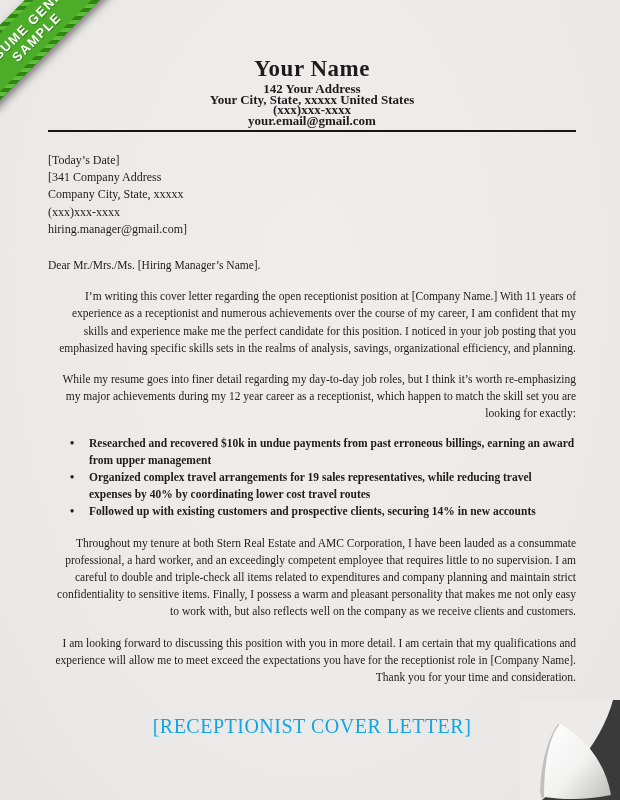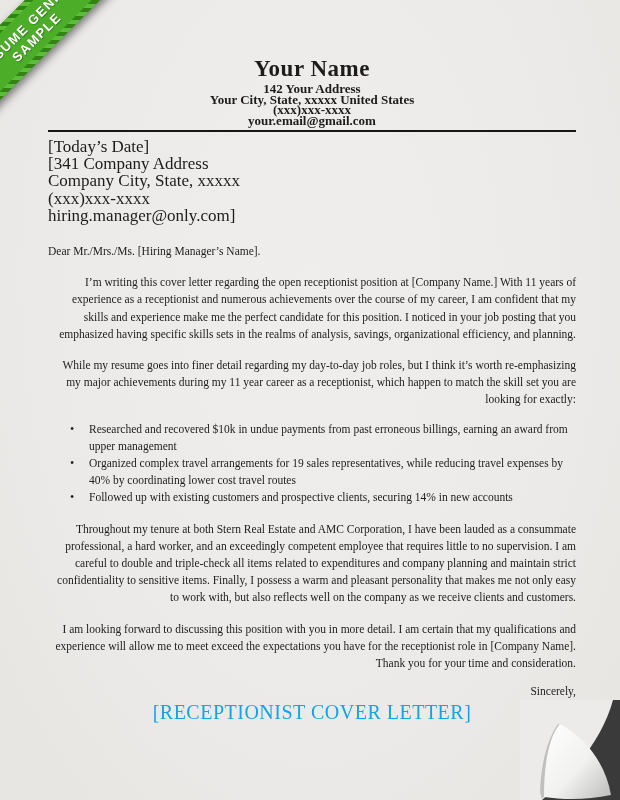--- a/index.html
+++ b/index.html
@@ -22,28 +22,28 @@
     padding:0 44px 16px 48px;
     box-sizing:border-box;
   }
   
   .letterhead{margin-top:56px;text-align:center;}
   .name{font-size:23px;font-weight:700;line-height:26px;letter-spacing:.5px;}
   .contact{margin-top:2px;font-size:13px;font-weight:700;line-height:10.5px;}
   .contact div{margin-bottom:0;}
   .rule{border:none;border-top:2px solid #161616;margin:4px 0 0 0;}
   
-  .sender{margin-top:6px;font-size:17px;line-height:17.2px;}
+  .sender{margin-top:20px;font-size:12px;line-height:17.2px;}
   .greeting{margin-top:19px;font-size:11.5px;line-height:17.2px;}
   .para{margin:0;margin-top:14px;font-size:11.5px;line-height:17.2px;text-align:right;}
   ul.achievements{
     margin:12px 0 0 0;padding:0 0 0 22px;list-style:none;
     font-size:11.5px;line-height:17.2px;
   }
-  ul.achievements li{position:relative;padding-left:19px;}
+  ul.achievements li{position:relative;padding-left:19px;font-weight:bold;}
   ul.achievements li::before{
     content:"•";position:absolute;left:0;top:0;font-size:12px;
   }
   .closing{margin-top:11px;font-size:11.5px;line-height:17.2px;text-align:right;}
   .doc-title{
     margin-top:1px;text-align:center;
     font-size:20px;letter-spacing:.5px;color:#0ea5e9;
   }
   
   .ribbon{
@@ -85,28 +85,28 @@
         <div>your.email@gmail.com</div>
       </div>
       <hr class="rule">
     </div>
 
     <div class="sender">
       <div>[Today’s Date]</div>
       <div>[341 Company Address</div>
       <div>Company City, State, xxxxx</div>
       <div>(xxx)xxx-xxxx</div>
-      <div>hiring.manager@only.com]</div>
+      <div>hiring.manager@gmail.com]</div>
     </div>
 
     <div class="greeting">Dear Mr./Mrs./Ms. [Hiring Manager’s Name].</div>
 
     <p class="para">I’m writing this cover letter regarding the open receptionist position at [Company Name.] With 11 years of experience as a receptionist and numerous achievements over the course of my career, I am confident that my skills and experience make me the perfect candidate for this position. I noticed in your job posting that you emphasized having specific skills sets in the realms of analysis, savings, organizational efficiency, and planning.</p>
 
-    <p class="para">While my resume goes into finer detail regarding my day-to-day job roles, but I think it’s worth re-emphasizing my major achievements during my 11 year career as a receptionist, which happen to match the skill set you are looking for exactly:</p>
+    <p class="para">While my resume goes into finer detail regarding my day-to-day job roles, but I think it’s worth re-emphasizing my major achievements during my 12 year career as a receptionist, which happen to match the skill set you are looking for exactly:</p>
 
     <ul class="achievements">
       <li>Researched and recovered $10k in undue payments from past erroneous billings, earning an award from upper management</li>
       <li>Organized complex travel arrangements for 19 sales representatives, while reducing travel expenses by 40% by coordinating lower cost travel routes</li>
       <li>Followed up with existing customers and prospective clients, securing 14% in new accounts</li>
     </ul>
 
     <p class="para">Throughout my tenure at both Stern Real Estate and AMC Corporation, I have been lauded as a consummate professional, a hard worker, and an exceedingly competent employee that requires little to no supervision. I am careful to double and triple-check all items related to expenditures and company planning and maintain strict confidentiality to sensitive items. Finally, I possess a warm and pleasant personality that makes me not only easy to work with, but also reflects well on the company as we receive clients and customers.</p>
 
     <p class="para">I am looking forward to discussing this position with you in more detail. I am certain that my qualifications and experience will allow me to meet exceed the expectations you have for the receptionist role in [Company Name]. Thank you for your time and consideration.</p>

